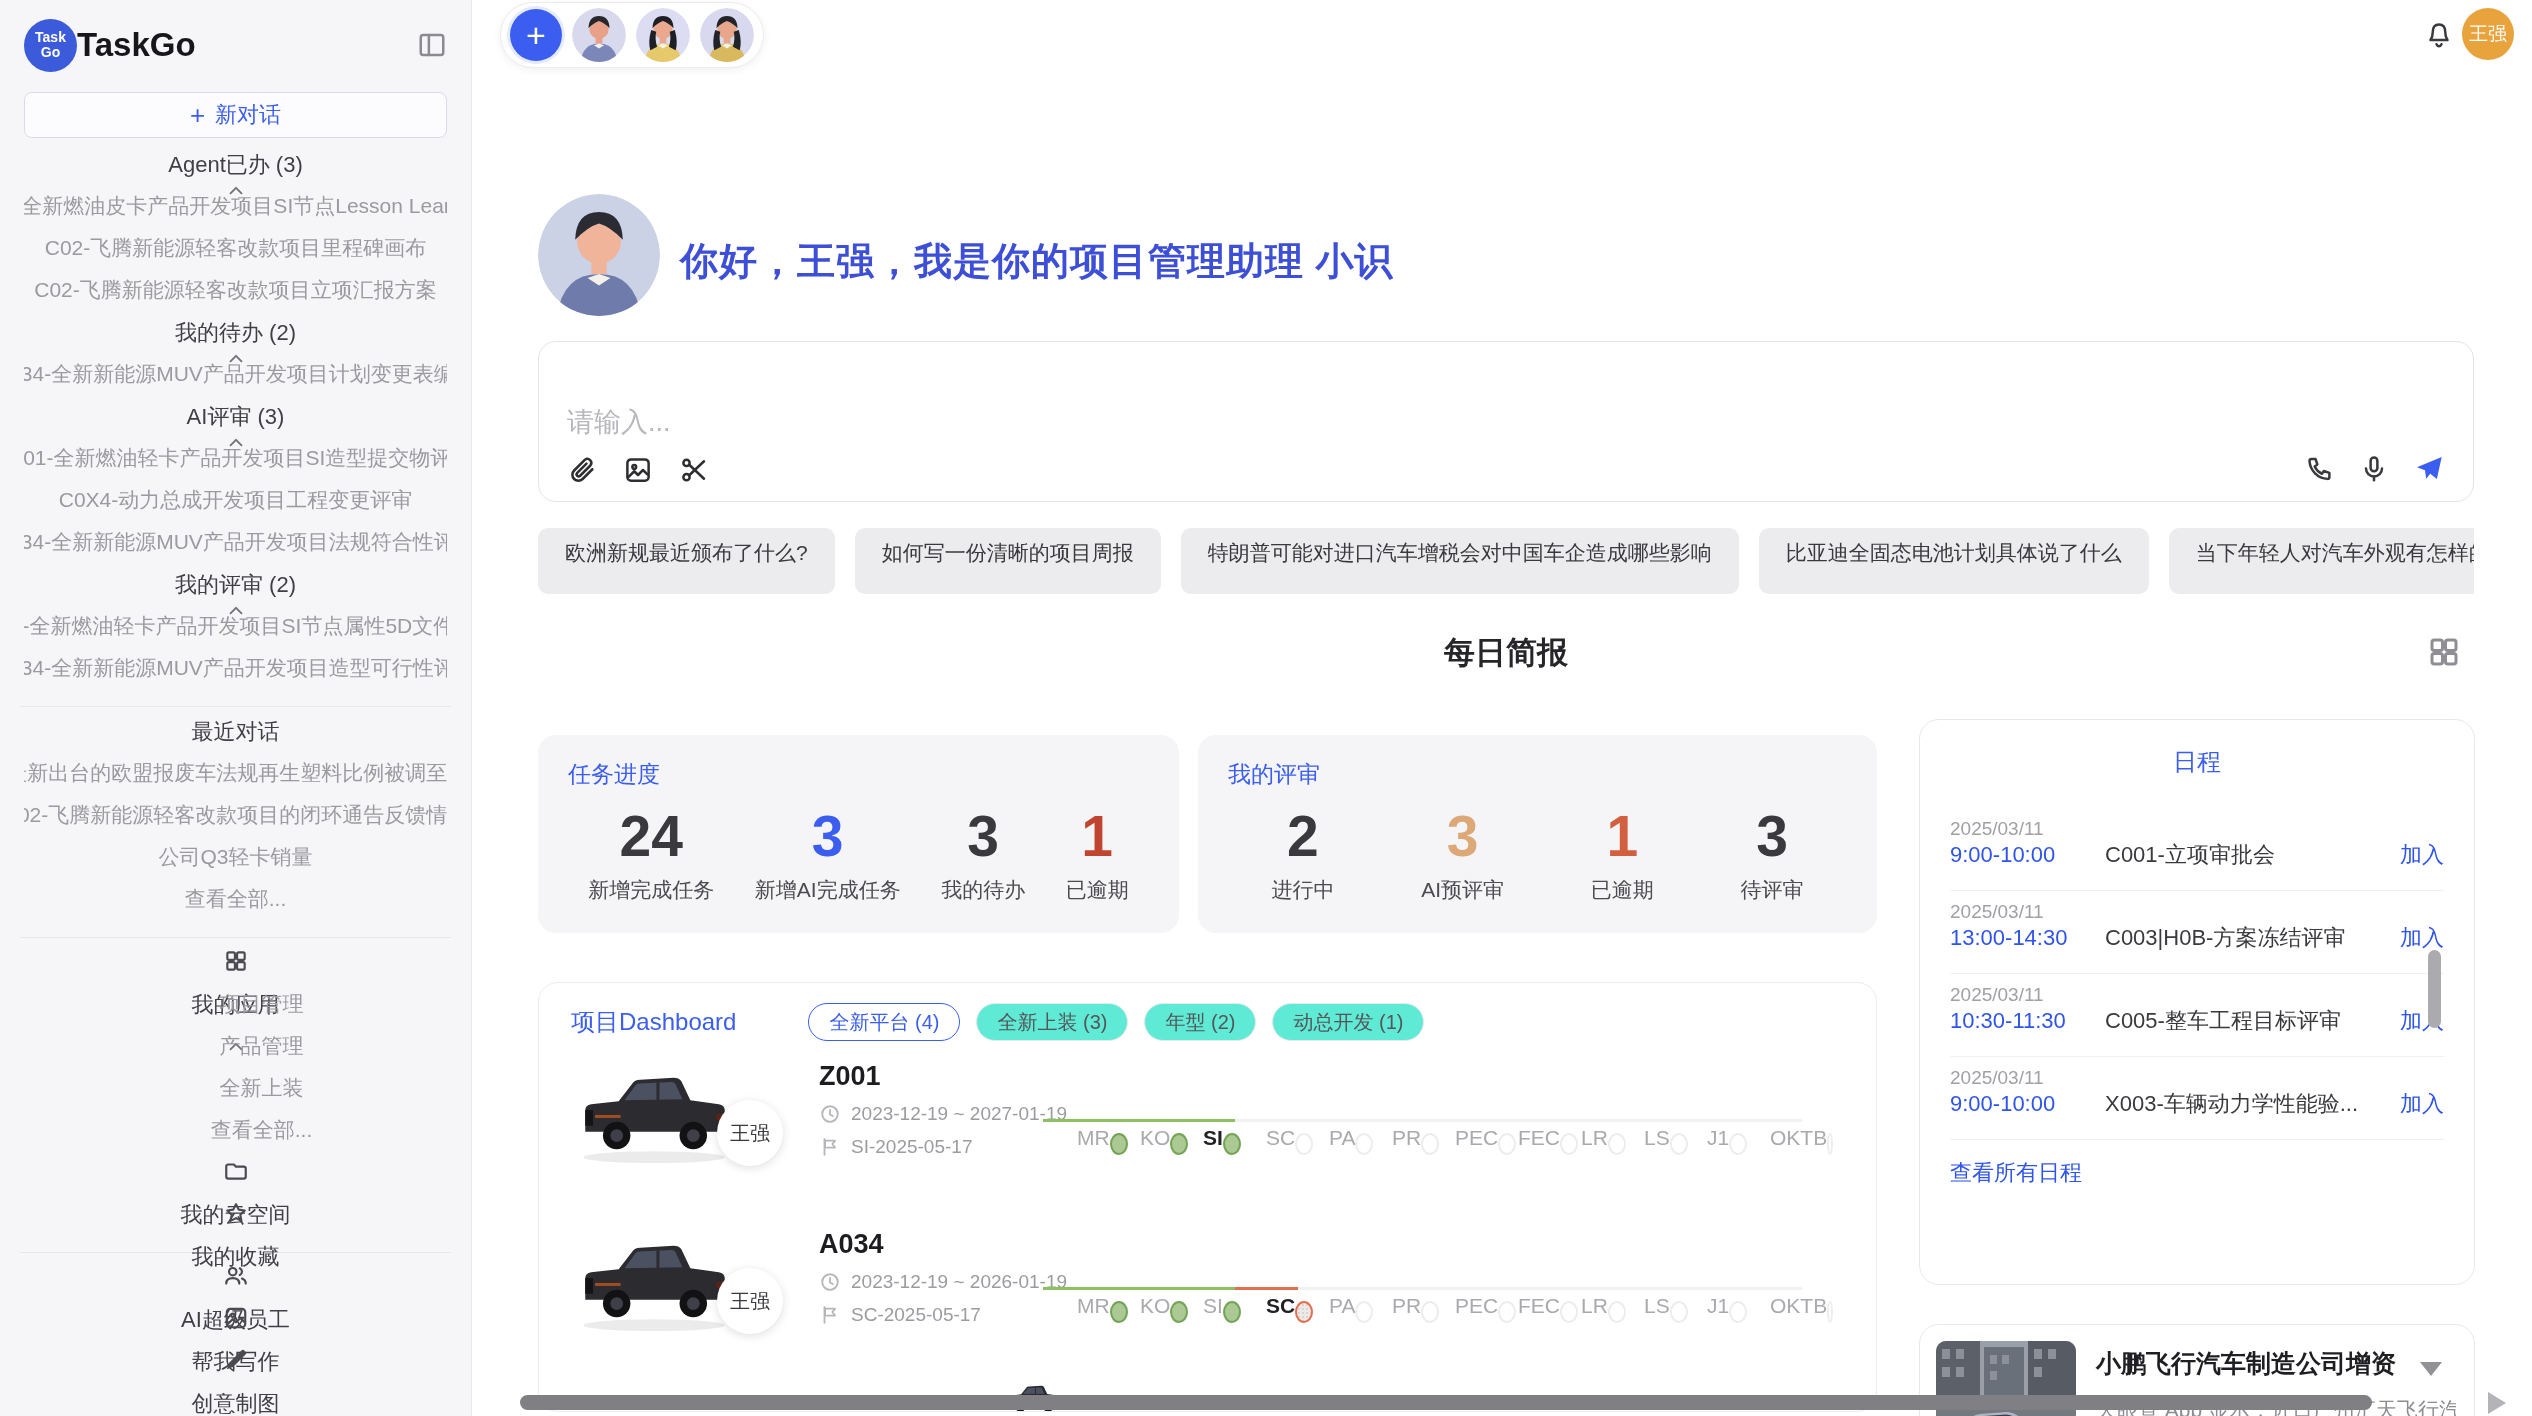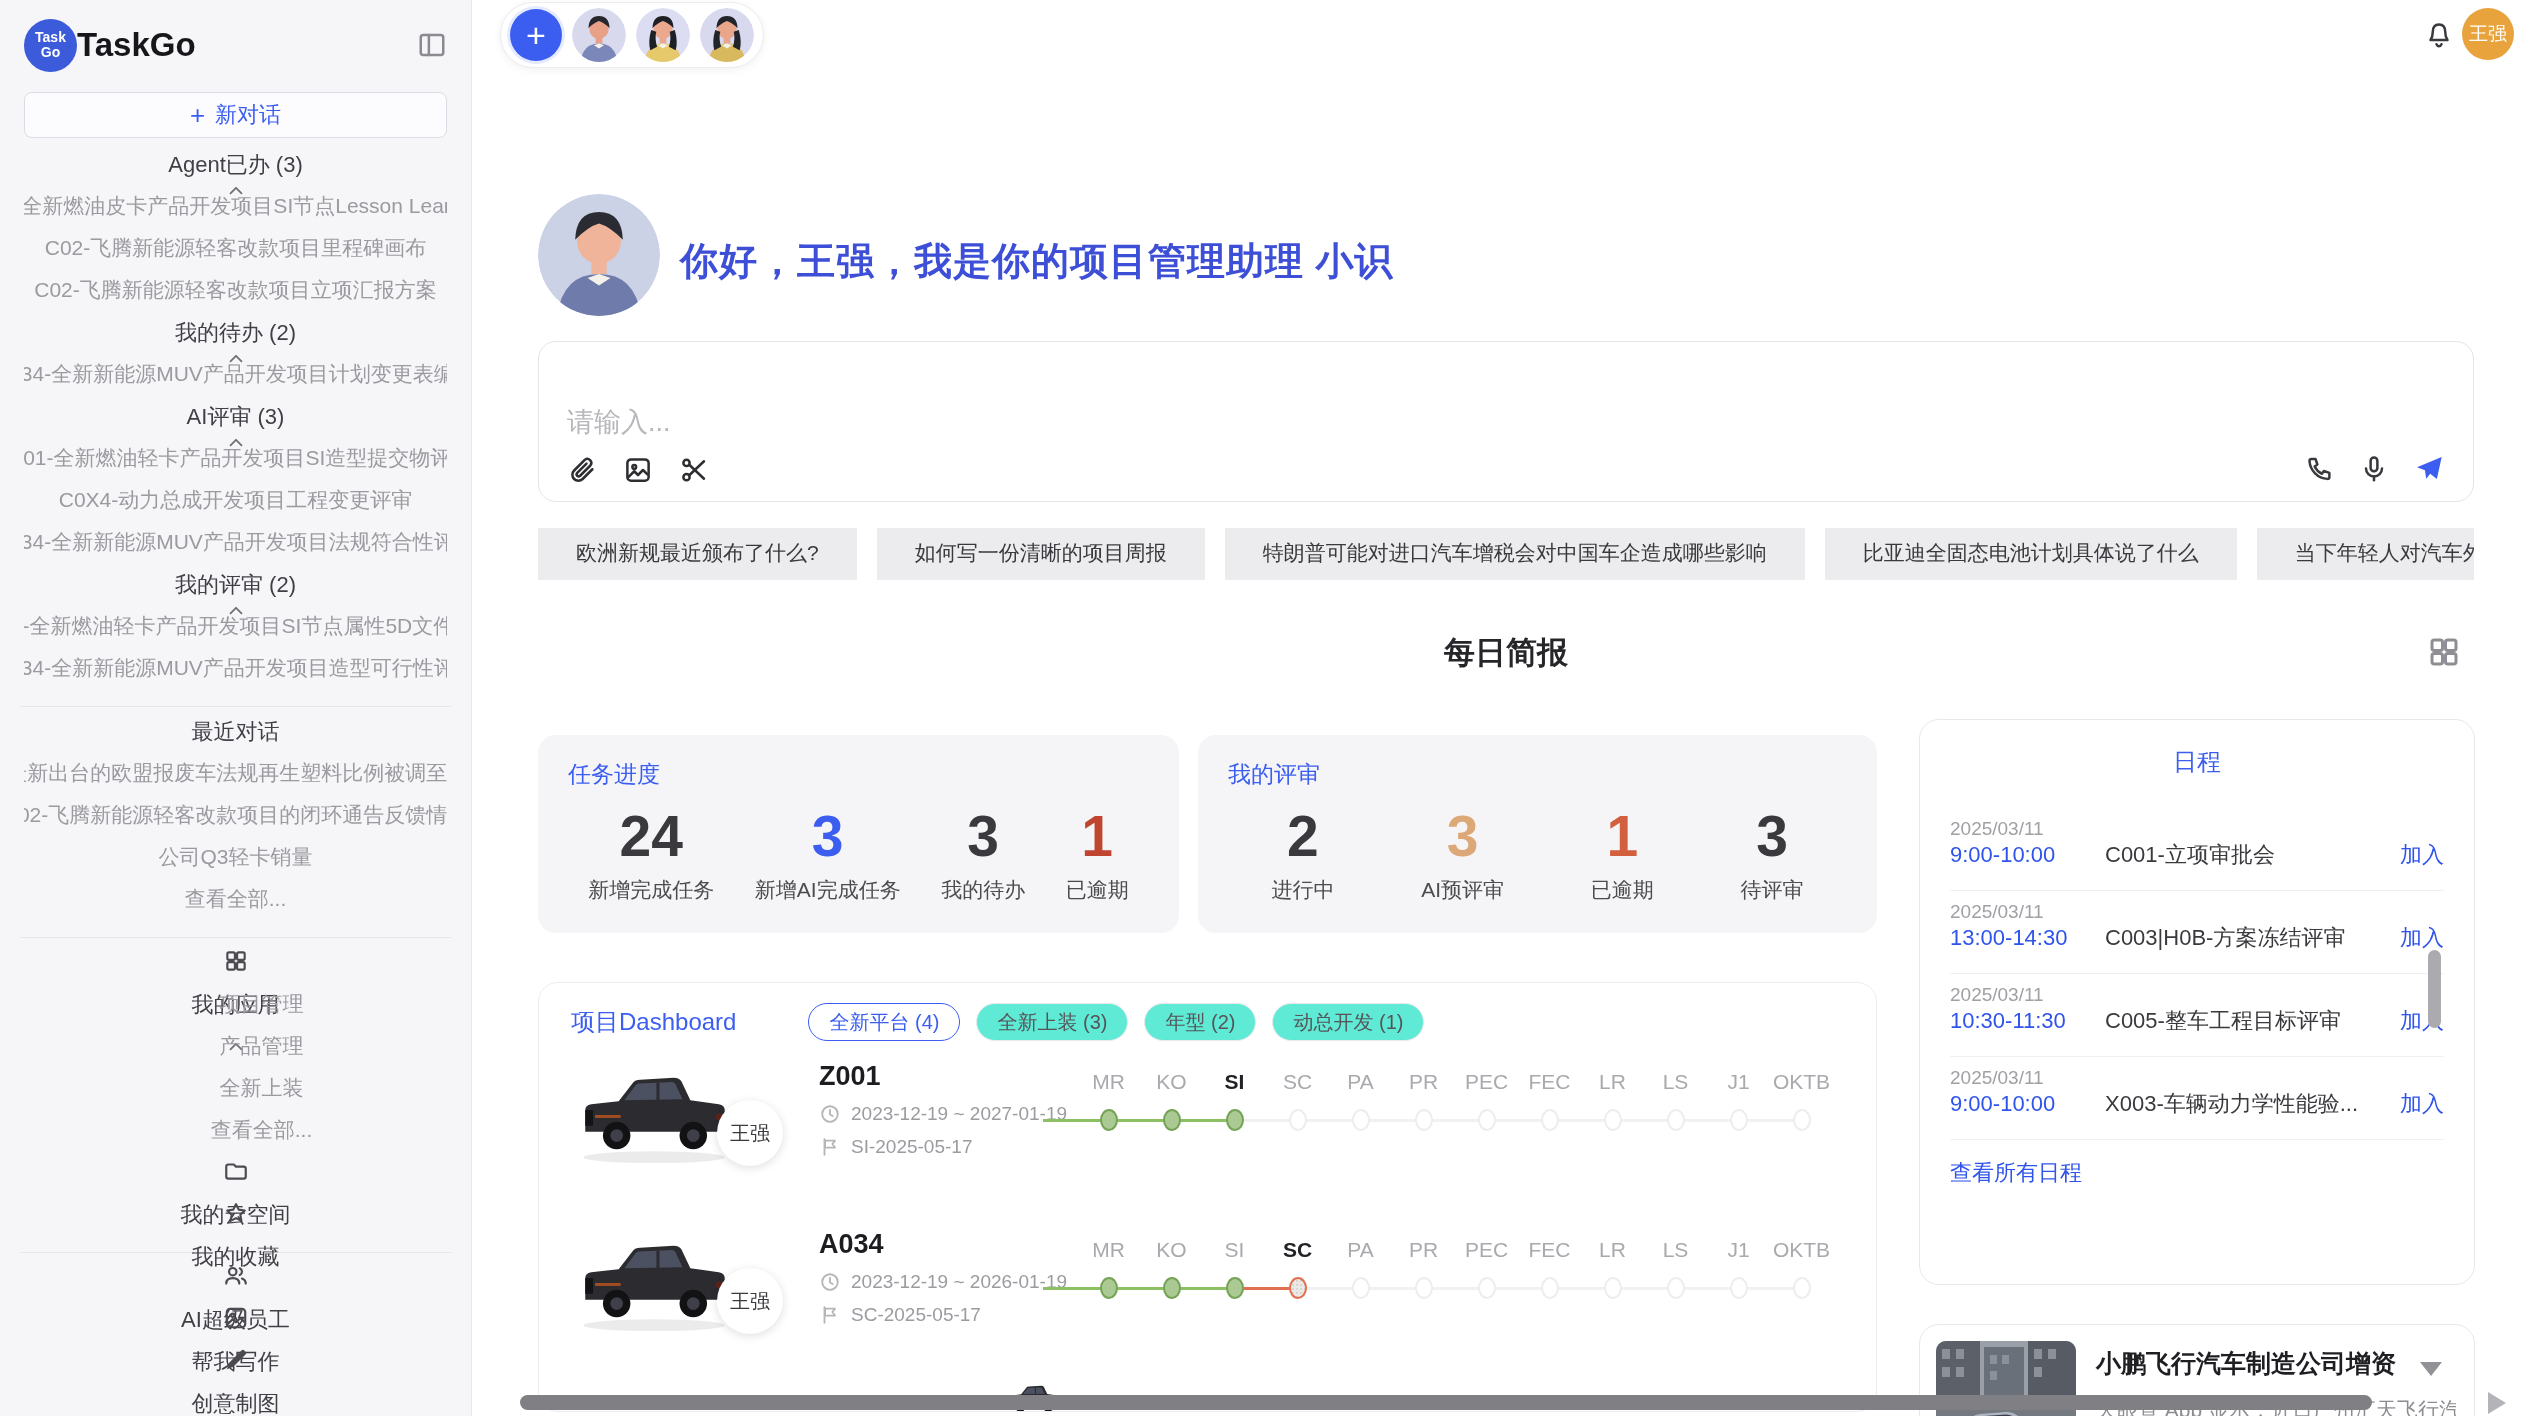--- a/index.html
+++ b/index.html
@@ -54,22 +54,22 @@
   .chat-input { position:absolute; left:28px; top:58px; width:1400px; height:44px;
     border:none; outline:none; background:transparent; font-size:27px; color:#333;
     font-family:inherit; }
   .chat-input::placeholder { color:#b7b7bc; }
   .input-icons-left { position:absolute; left:28px; bottom:16px; display:flex; gap:26px; align-items:center; }
   .input-icons-right { position:absolute; right:28px; bottom:16px; display:flex; gap:24px; align-items:center; }
   .icon-btn { cursor:pointer; display:flex; }
 
   
   .chips-row { position:absolute; left:538px; top:528px; width:1936px; display:flex; gap:20px; overflow:hidden; }
-  .chip { height:52px; line-height:50px; border-radius:0; background:#ececef; color:#3a3a3e;
-    font-size:21px; padding:0 38px; white-space:nowrap; cursor:pointer; flex:0 0 auto; }
+  .chip { height:66px; line-height:50px; border-radius:10px; background:#ececef; color:#3a3a3e;
+    font-size:21px; padding:0 27px; white-space:nowrap; cursor:pointer; flex:0 0 auto; }
 
   
   .briefing-row { position:absolute; left:538px; top:632px; width:1936px; height:44px; }
   .briefing-title { text-align:center; font-size:31px; font-weight:bold; color:#26262a; }
   .briefing-grid { position:absolute; right:12px; top:2px; cursor:pointer; }
 
   
   .stat-card { position:absolute; top:735px; height:198px; background:#f5f5f7; border-radius:18px;
     padding:24px 30px 0; }
   #stat-card-0 { left:538px; width:641px; }
@@ -93,21 +93,21 @@
   .proj-row { position:relative; height:150px; margin-top:18px; display:flex; }
   .truck-wrap { width:248px; position:relative; flex:0 0 auto; }
   .truck-img { position:absolute; left:4px; top:0; width:158px; height:110px; }
   .owner-badge { position:absolute; left:146px; top:41px; width:66px; height:66px; border-radius:50%;
     background:#fff; box-shadow:0 2px 10px rgba(0,0,0,.13); display:flex; align-items:center;
     justify-content:center; font-size:20px; color:#3a3a3e; }
   .proj-info { width:258px; flex:0 0 auto; }
   .proj-code { font-size:27px; font-weight:bold; color:#1d1d21; margin-top:2px; }
   .proj-meta { display:flex; align-items:center; gap:10px; margin-top:11px; font-size:19px; color:#9b9ba0; }
   .milestones { flex:1; position:relative; margin-top:8px; display:flex; }
-  .ms-st { display:flex; flex-direction:column; align-items:center; position:relative; z-index:1; }
+  .ms-st { display:flex; flex-direction:row; align-items:center; position:relative; z-index:1; }
   .ms-label { font-size:21px; color:#a9a9ae; line-height:30px; height:30px; }
   .ms-label.active { color:#222226; font-weight:bold; }
   .ms-node { width:18px; height:22px; border-radius:50%; margin-top:12px; background:#fff;
     border:2px solid #ededee; }
   .ms-node.done { background:var(--msfill); border:2px solid var(--msborder); }
   .ms-node.over { background:#eceae9; border:2px solid var(--msred);
     background-image:radial-gradient(#d8d5d3 1px, transparent 1px); background-size:4px 4px; }
   .ms-seg { position:absolute; height:3px; top:52px; z-index:0; }
   .ms-seg.g { background:var(--msline); }
   .ms-seg.n { background:#f1f1f2; }

